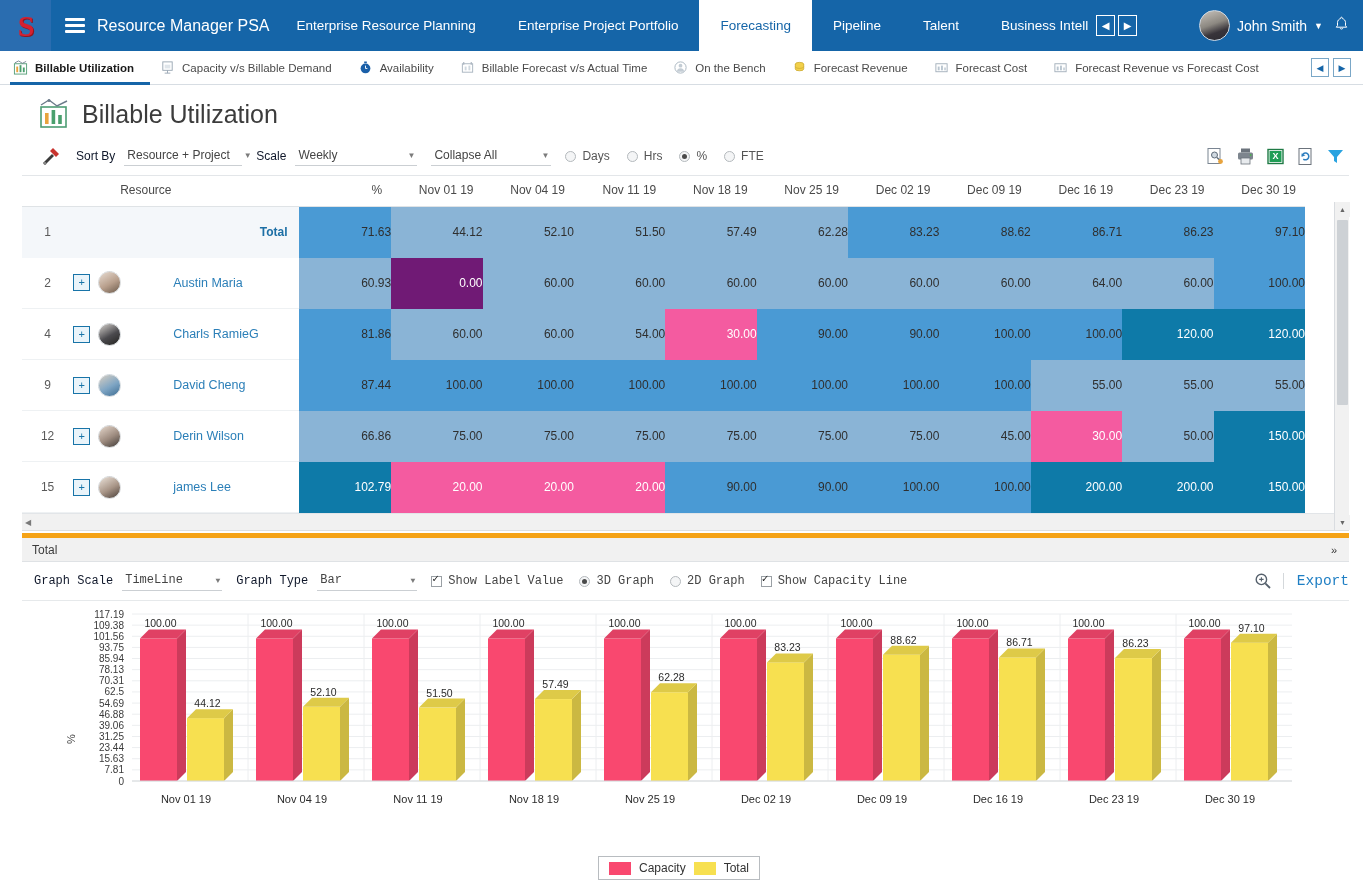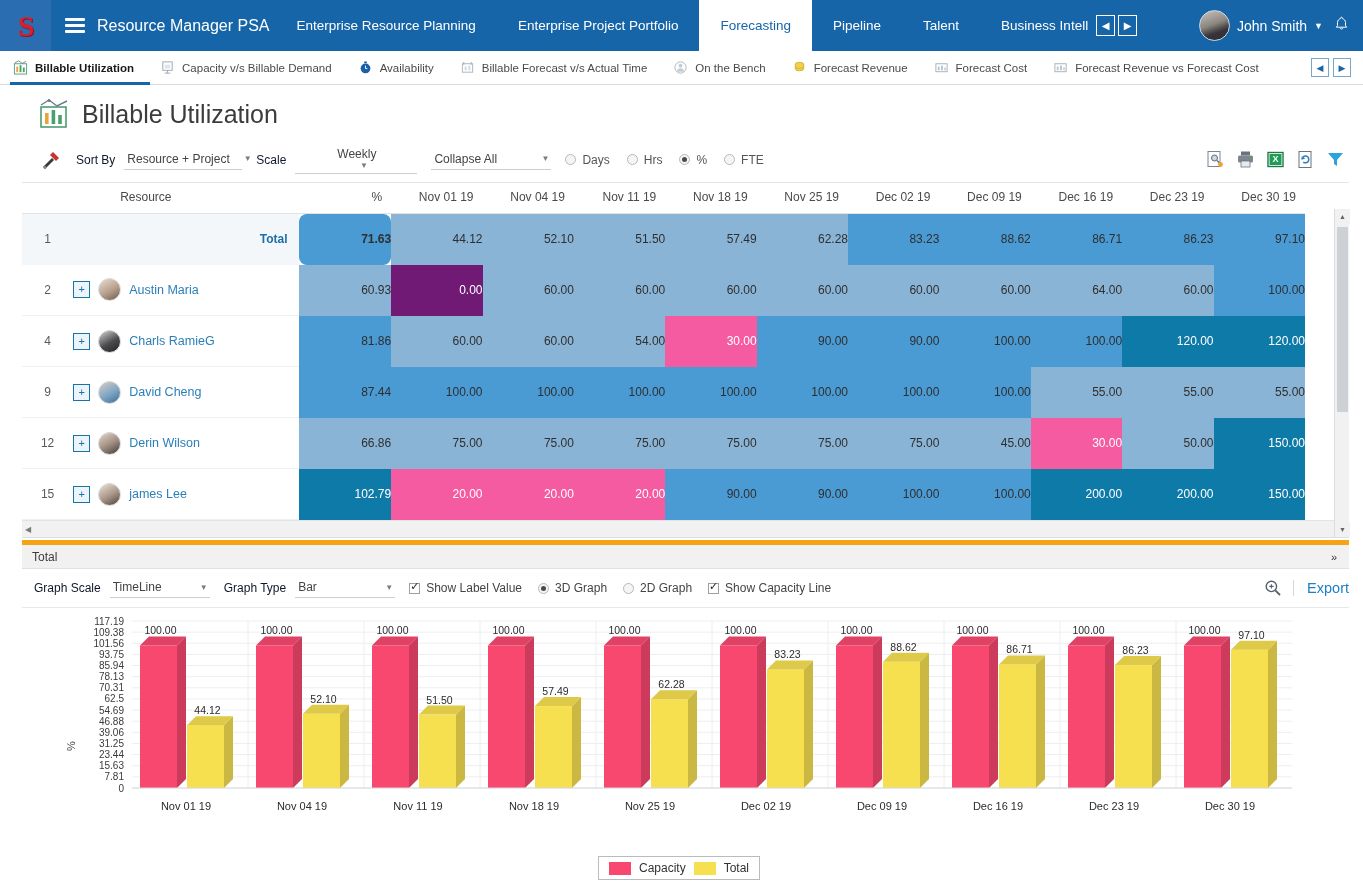--- a/index.html
+++ b/index.html
@@ -90,21 +90,21 @@
   }
   .wrench { width:22px; height:22px; margin-right:14px; flex:0 0 22px; }
   .f-label { font-size:12px; color:#0f172a; margin-right:9px; white-space:nowrap; }
   .f-select {
     position:relative; border-bottom:1px solid #cbcfd3; min-width:100px;
     display:flex; align-items:center; justify-content:space-between;
     padding:2px 2px 3px 3px; margin-right:14px; cursor:pointer;
   }
   .f-select .val { font-size:12px; color:#444; white-space:nowrap; }
   .f-select .arr { font-size:8px; color:#7b7b7b; margin-left:14px; }
-  .w1 { width:118px; } .w2 { width:122px;flex-direction:column; } .w3 { width:120px; }
+  .w1 { width:118px; } .w2 { width:122px; } .w3 { width:120px; }
   .radio-g { display:flex; align-items:center; gap:6px; margin-right:17px; cursor:pointer; }
   .radio {
     width:11px; height:11px; border-radius:50%; border:1px solid #b4b9bd; background:#f4f5f6;
     position:relative; flex:0 0 11px;
   }
   .radio.on::after {
     content:""; position:absolute; left:2px; top:2px; width:5px; height:5px; border-radius:50%; background:#4a4a4a;
   }
   .radio-g span { font-size:12px; color:#555; }
   .tool-icons { margin-left:auto; display:flex; align-items:center; gap:11px; padding-right:4px; }
@@ -128,24 +128,24 @@
   td.resname { padding-left:8px; }
   .resbox { display:flex; align-items:center; gap:8px; }
   .plusbtn {
     width:17px; height:17px; border:1px solid #1874a8; color:#1874a8; background:#eaf4fa;
     display:flex; align-items:center; justify-content:center; font-size:11px; line-height:1;
     flex:0 0 17px; cursor:pointer;
   }
   .avatar-sm {
     width:23px; height:23px; border-radius:50%; flex:0 0 23px; border:1px solid #dfe3e6;
   }
-  .rname { color:#2b7fb8; font-size:12.5px; white-space:nowrap; }
+  .rname { color:#2b7fb8; font-size:12.5px; white-space:nowrap;margin-left:44px; }
   td.val { text-align:right; padding-right:9px; color:#2f2f2f; }
   td.val.white { color:#ffffff; }
-  td.totalcell { font-weight:bold;border-radius:8px; }
+  td.totalcell { font-weight:normal; }
   tr.totalrow td.idx { background:#f4f7fa; }
   tr.totalrow td.resname { background:#f4f7fa; text-align:right; padding-right:11px; }
   .totallbl { color:#1d6fa5; font-weight:bold; font-size:12px; }
   tr.body-row td.idx, tr.body-row td.resname { background:#ffffff; border-bottom:1px solid #eef1f3; }
 
   .vscroll {
     position:absolute; right:0; top:26px; width:15px; bottom:0;
     background:#f1f1f1; border-left:1px solid #d9dce0;
   }
   .vs-arrow {
@@ -166,21 +166,21 @@
   .orange-bar { height:5px; background:#f5a317; margin-top:2px; }
   .total-strip {
     height:24px; background:#f1f1f1; border-bottom:1px solid #dfe2e5;
     display:flex; align-items:center; padding:0 12px 0 10px; font-size:12px; color:#3c3c3c;
   }
   .chev-dbl { margin-left:auto; font-size:11px; color:#333; cursor:pointer; }
 
   
   .graphctrl {
     display:flex; align-items:center; padding:9px 0 9px 12px;
-    border-bottom:1px solid #e6e9eb; position:relative;
+    border-bottom:1px solid #e6e9eb; position:relative;font-family:Liberation Mono, monospace;
   }
   .chk { width:11px; height:11px; border:1px solid #9aa0a5; background:#fff; position:relative; flex:0 0 11px; }
   .chk.on::after {
     content:"\2713"; position:absolute; left:0px; top:-3px; font-size:11px; color:#222; line-height:1;
   }
   .cg { display:flex; align-items:center; gap:6px; margin-right:16px; cursor:pointer;text-align:center; }
   .cg span { font-size:12px; color:#444; }
   .zoomico { width:18px; height:18px; }
   .exportlink { color:#1f7fc4; font-size:14.5px; cursor:pointer; padding-left:13px; border-left:1px solid #d4d8db; margin-left:11px; }
 

